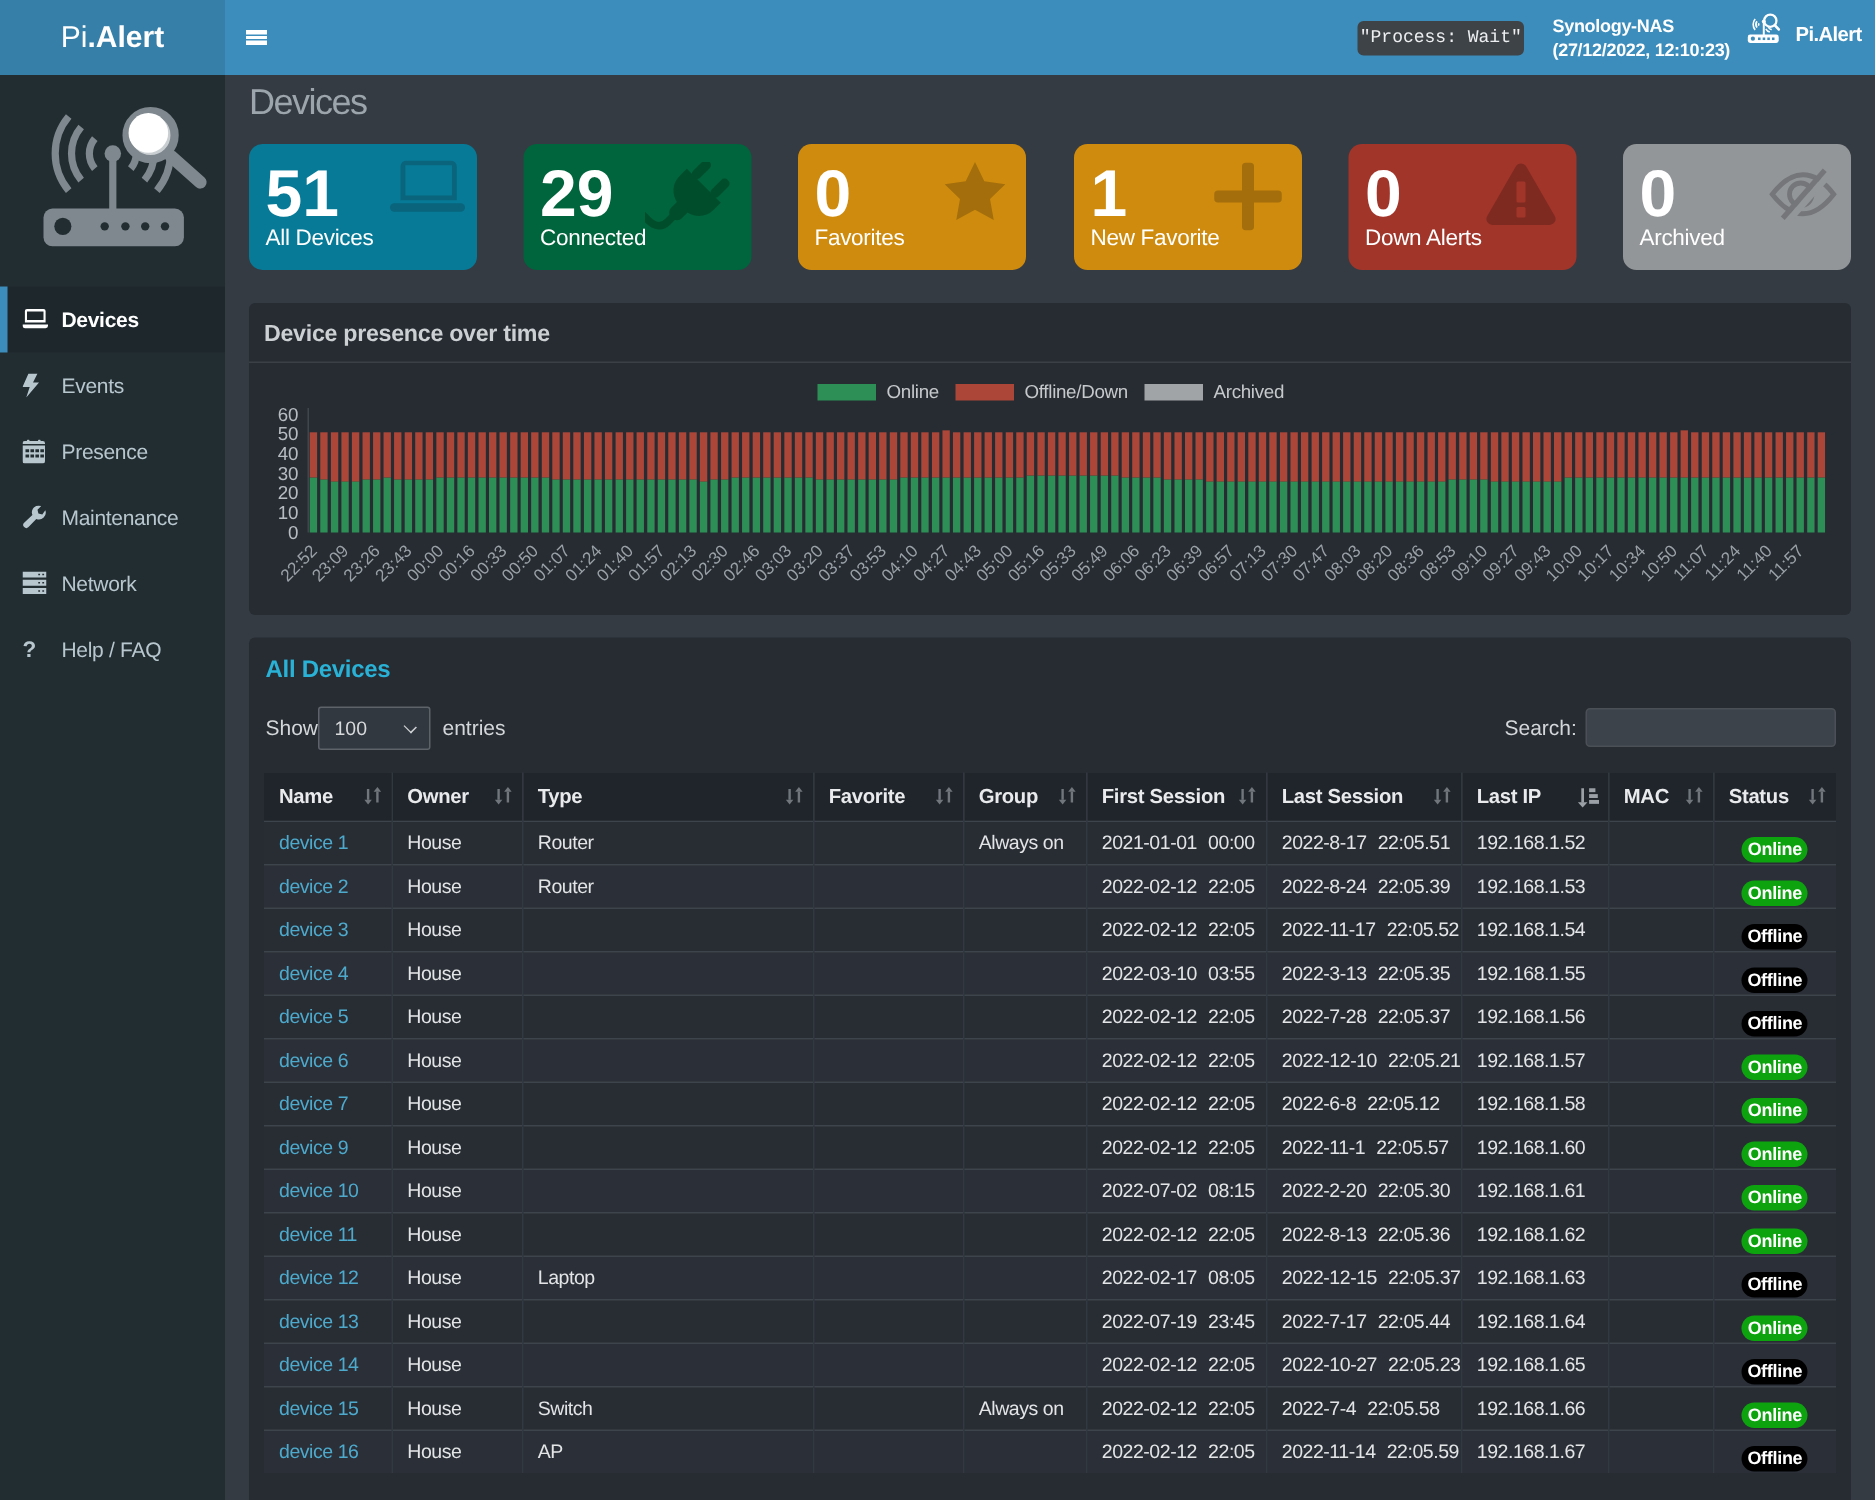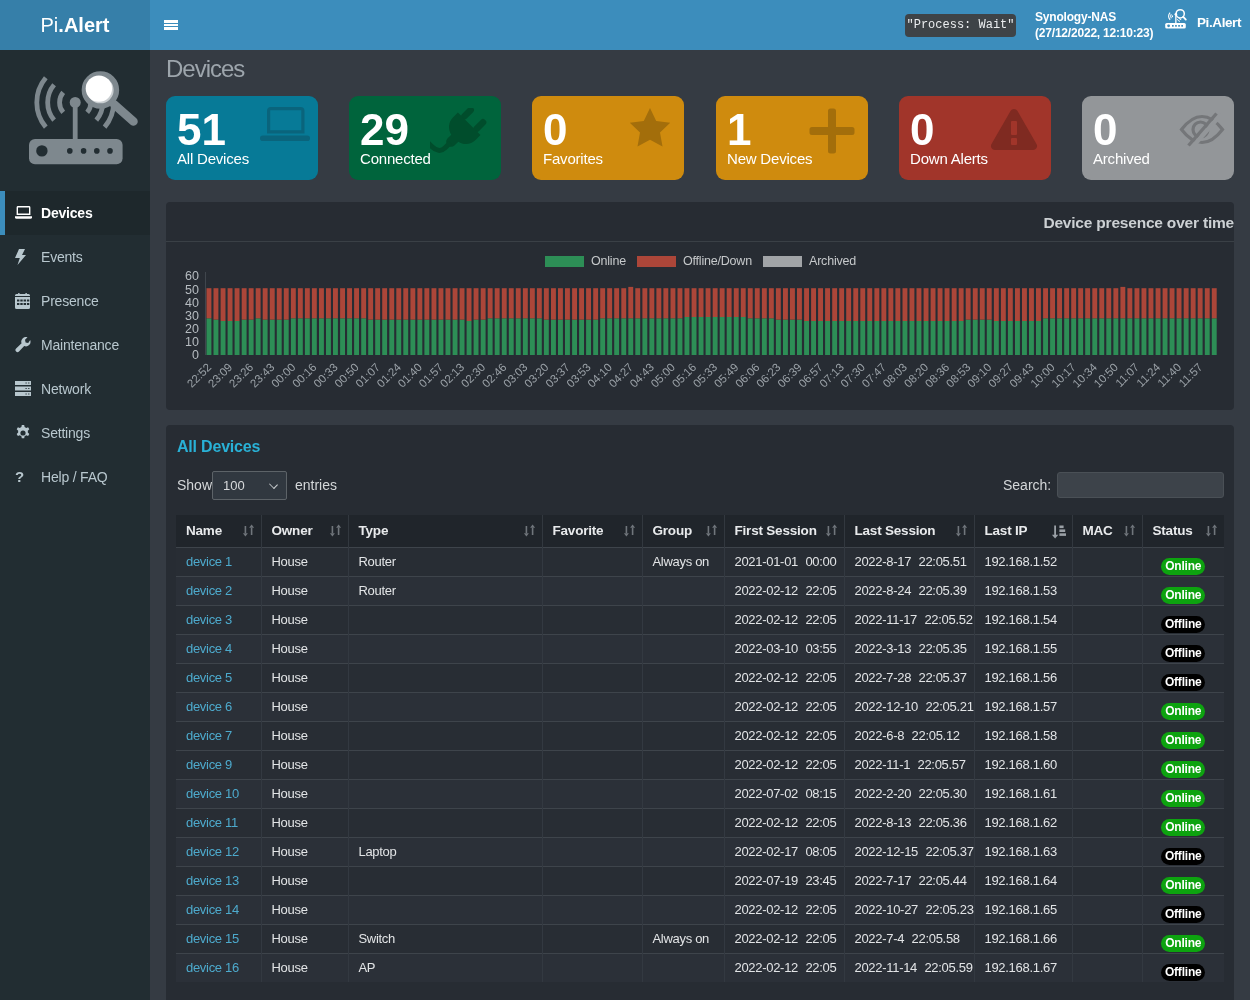--- a/index.html
+++ b/index.html
@@ -30,21 +30,21 @@
 .box svg { position:absolute; right:13px; top:12px; }
 .b1 { left:16px;  background:#077a97; }
 .b2 { left:199px; background:#00643c; }
 .b3 { left:382px; background:#cf8b0e; }
 .b4 { left:566px; background:#cf8b0e; }
 .b5 { left:749px; background:#a1352a; }
 .b6 { left:932px; background:#939699; }
 
 .panel { position:absolute; left:16px; width:1068px; background:#272c33; border-radius:4px; }
 .p-chart { top:152px; height:208px; }
-.p-chart .ph { height:40px; line-height:41px; padding-left:10px; color:#ccd0d3; font-weight:700; font-size:15.5px; letter-spacing:-0.2px; border-bottom:1px solid #3a4046;text-align:right; }
+.p-chart .ph { height:40px; line-height:41px; padding-left:10px; color:#ccd0d3; font-weight:700; font-size:15.5px; letter-spacing:-0.2px; border-bottom:1px solid #3a4046; }
 .legend { position:absolute; top:52px; left:0; width:100%; height:14px; font-size:12.5px; letter-spacing:-0.2px; color:#c6c9cb; }
 .legend span.sw { display:inline-block; width:39px; height:11px; margin-right:7px; vertical-align:middle; }
 .legend .it { position:absolute; top:0; }
 .p-table { top:375px; height:592px; }
 .tbl-title { position:absolute; left:11px; top:13px; color:#29b1d6; font-size:16px; font-weight:700; letter-spacing:-0.2px; }
 .ctrl { position:absolute; top:47px; left:0; width:100%; height:28px; color:#d4d7d9; font-size:14px; }
 .ctrl .show { position:absolute; left:11px; top:5px; }
 .ctrl .sel { position:absolute; left:46px; top:-1px; width:75px; height:29px; background:#313840; border:1px solid #5d6368; border-radius:2px; line-height:27px; padding-left:10px; font-size:13px; color:#d7d9db; }
 .ctrl .sel .chev { position:absolute; right:9px; top:9px; width:7px; height:7px; border-right:1.6px solid #cfd2d4; border-bottom:1.6px solid #cfd2d4; transform:rotate(45deg) scale(1,0.8); }
 .ctrl .entries { position:absolute; left:129px; top:5px; }
@@ -142,23 +142,20 @@
     <div class="item"><svg width="16" height="16" viewBox="0 0 16 16">
           <path d="M15.2 3.1 a4.6 4.6 0 0 1 -6 5.9 L4 14.4 a2 2 0 0 1 -2.9 -2.9 L6.6 6.3 a4.6 4.6 0 0 1 5.9 -6 L10 2.8 l0.6 2.6 2.6 0.6 z" fill="#b8c7ce"></path>
         </svg>Maintenance</div>
     <div class="item"><svg width="16" height="15" viewBox="0 0 16 15">
           <g fill="#b8c7ce">
             <path d="M0 0 h16 v4 H0 z M10.5 1.5 v1 h1.2 v-1 z M13.2 1.5 v1 h1.2 v-1 z" fill-rule="evenodd"></path>
             <path d="M0 5.5 h16 v4 H0 z M10.5 7 v1 h1.2 v-1 z M13.2 7 v1 h1.2 v-1 z" fill-rule="evenodd"></path>
             <path d="M0 11 h16 v4 H0 z M10.5 12.5 v1 h1.2 v-1 z M13.2 12.5 v1 h1.2 v-1 z" fill-rule="evenodd"></path>
           </g>
         </svg>Network</div>
-    <div class="item"><svg width="16" height="16" viewBox="0 0 16 16">
-          <path d="M6.8 0 h2.4 l0.4 2 a6 6 0 0 1 1.6 0.9 l1.9 -0.7 1.2 2.1 -1.5 1.4 a6 6 0 0 1 0 1.8 l1.5 1.4 -1.2 2.1 -1.9 -0.7 a6 6 0 0 1 -1.6 0.9 l-0.4 2 H6.8 l-0.4 -2 a6 6 0 0 1 -1.6 -0.9 l-1.9 0.7 -1.2 -2.1 1.5 -1.4 a6 6 0 0 1 0 -1.8 L1.7 4.3 2.9 2.2 l1.9 0.7 a6 6 0 0 1 1.6 -0.9 z M8 5.4 a2.6 2.6 0 1 0 0 5.2 2.6 2.6 0 0 0 0 -5.2 z" fill="#b8c7ce" fill-rule="evenodd"></path>
-        </svg>Settings</div>
     <div class="item"><svg width="11" height="16" viewBox="0 0 11 16">
           <text x="0" y="13" font-size="15" font-weight="bold" fill="#b8c7ce" font-family="Liberation Sans">?</text>
         </svg>Help / FAQ</div>
   </div>
 </div>
 <div class="content">
   <h1 class="pagetitle">Devices</h1>
   <div class="box b1">
       <div class="num">51</div>
       <div class="lbl">All Devices</div>
@@ -183,21 +180,21 @@
     </div>
   <div class="box b3">
       <div class="num">0</div>
       <div class="lbl">Favorites</div>
       <svg width="42" height="40" viewBox="0 0 42 40">
         <path d="M21 0 l6.2 12.9 14 1.9 -10.2 9.8 2.5 14 -12.5 -6.8 -12.5 6.8 2.5 -14 L0.8 14.8 l14 -1.9 z" fill="#a36e0b"></path>
       </svg>
     </div>
   <div class="box b4">
       <div class="num">1</div>
-      <div class="lbl">New Devices</div>
+      <div class="lbl">New Favorite</div>
       <svg width="46" height="46" viewBox="0 0 46 46">
         <path d="M19 3 a2.5 2.5 0 0 1 2.5 -2.5 h3 A2.5 2.5 0 0 1 27 3 v16 h16 a2.5 2.5 0 0 1 2.5 2.5 v3 A2.5 2.5 0 0 1 43 27 H27 v16 a2.5 2.5 0 0 1 -2.5 2.5 h-3 A2.5 2.5 0 0 1 19 43 V27 H3 a2.5 2.5 0 0 1 -2.5 -2.5 v-3 A2.5 2.5 0 0 1 3 19 h16 z" fill="#a36e0b"></path>
       </svg>
     </div>
   <div class="box b5">
       <div class="num">0</div>
       <div class="lbl">Down Alerts</div>
       <svg width="48" height="42" viewBox="0 0 48 42">
         <path d="M24 1 a4 4 0 0 1 3.5 2 L46.5 36 a4 4 0 0 1 -3.5 6 H5 a4 4 0 0 1 -3.5 -6 L20.5 3 A4 4 0 0 1 24 1 z" fill="#7f2a21"></path>
         <rect x="21" y="13" width="6" height="14" rx="1" fill="#a1352a"></rect>

